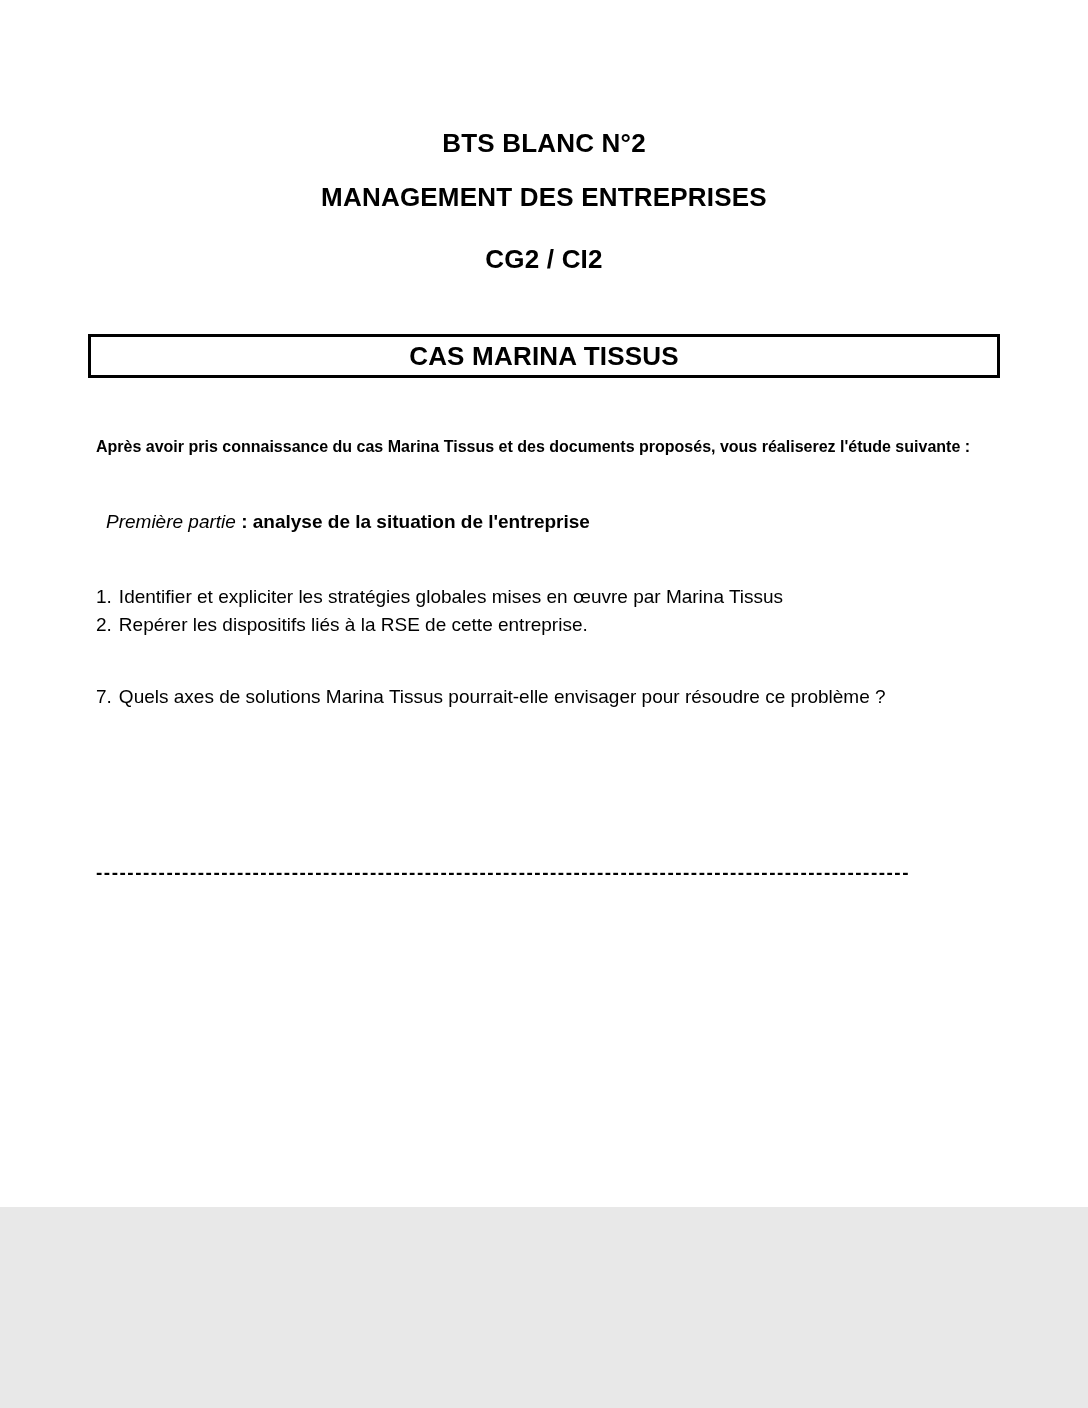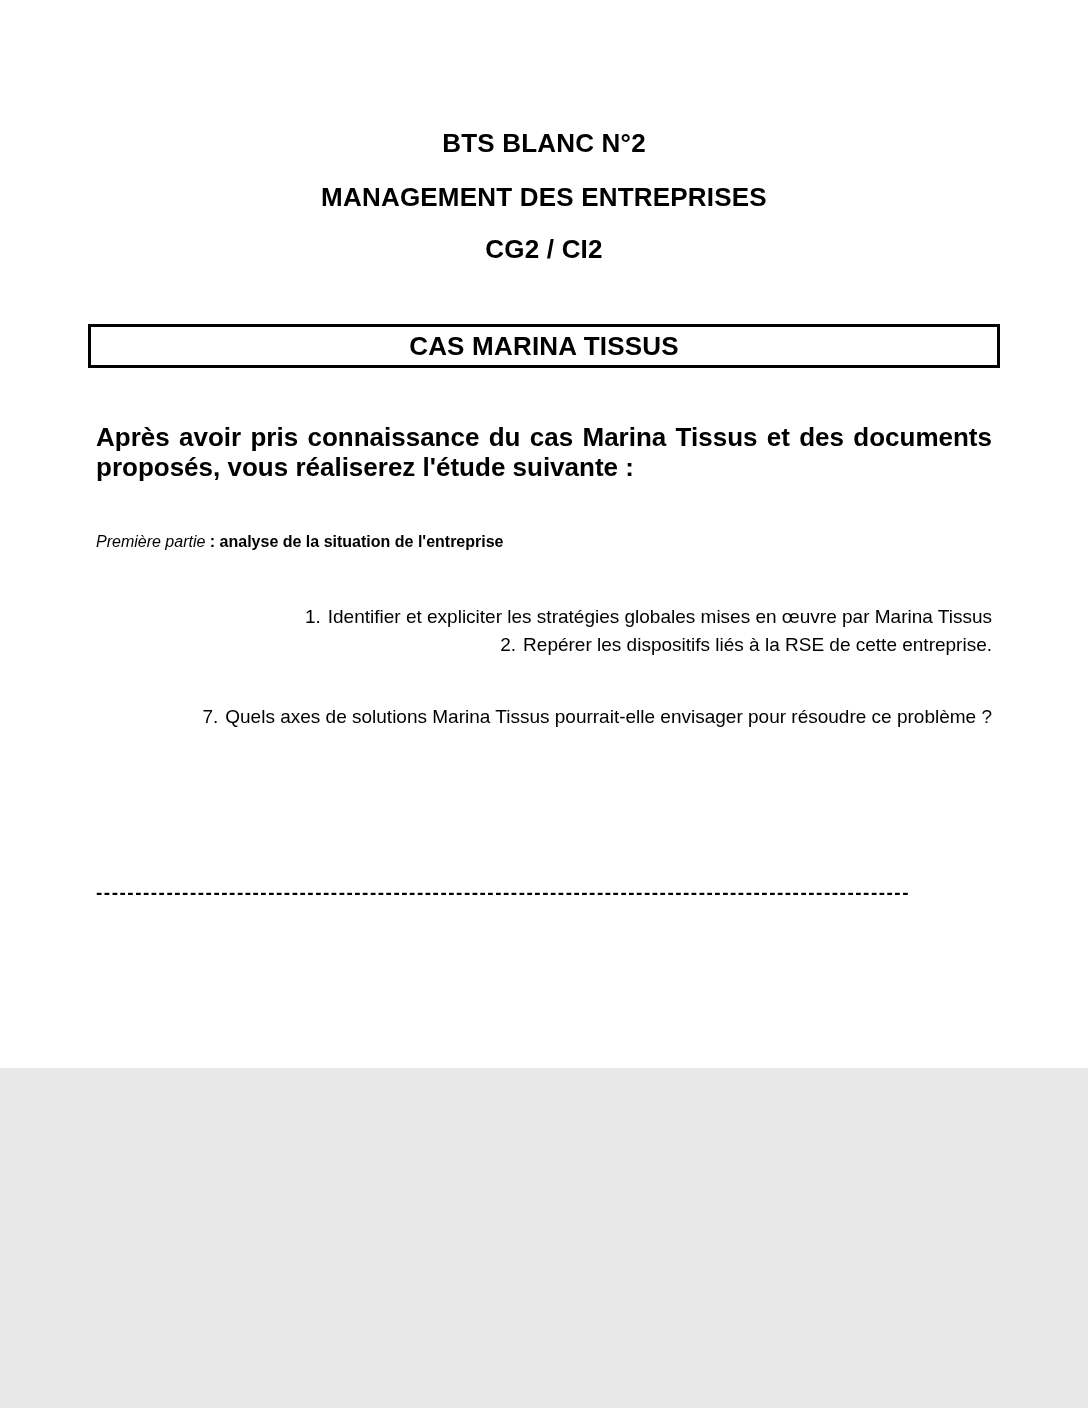--- a/index.html
+++ b/index.html
@@ -3,61 +3,61 @@
 <meta charset="utf-8">
 <style>
   html, body {
     margin: 0;
     padding: 0;
     background: #e8e8e8;
   }
   .page {
     position: relative;
     width: 1088px;
-    height: 1068px;
+    height: 1207px;
     margin: 0 auto;
     background: #ffffff;
     color: #000000;
     font-family: "Liberation Sans", sans-serif;
     overflow: hidden;
   }
   .content {
     padding: 0 96px;
   }
   .center-title {
     margin: 0;
     font-size: 26px;
     font-weight: bold;
     line-height: 1;
     text-align: center;
     letter-spacing: 0.2px;
   }
   .t1 { margin-top: 130px; }
   .t2 { margin-top: 28px; }
-  .t3 { margin-top: 26px; }
+  .t3 { margin-top: 36px; }
   .case-box {
     margin: 62px -8px 0 -8px;
     border: 3px solid #000000;
     height: 38px;
     line-height: 38px;
     text-align: center;
     font-size: 26px;
     font-weight: bold;
     letter-spacing: 0.2px;
   }
   .intro {
     margin: 54px 0 0 0;
-    font-size: 26px;
+    font-size: 16px;
     font-weight: bold;
     line-height: 30px;
     text-align: justify;
   }
   .part-heading {
-    margin: 0;
-    font-size: 16px;
+    margin: 10px;
+    font-size: 19px;
     line-height: 23px;
   }
   .part-heading.p1 { margin-top: 48px; }
   .part-heading.p2 {
     margin-top: 40px;
     line-height: 30px;
     text-align: justify;
   }
   .part-label {
     font-style: italic;
@@ -67,21 +67,20 @@
     font-weight: bold;
   }
   .qlist {
     margin-top: 50px;
   }
   .qlist.second { margin-top: 44px; }
   .qrow {
     font-size: 19px;
     line-height: 28px;
     white-space: nowrap;
-    text-align: right;
   }
   .qnum {
     display: inline-block;
     margin-right: 7px;
   }
   .dashes {
     margin-top: 152px;
     width: 812px;
     overflow: hidden;
     white-space: nowrap;

